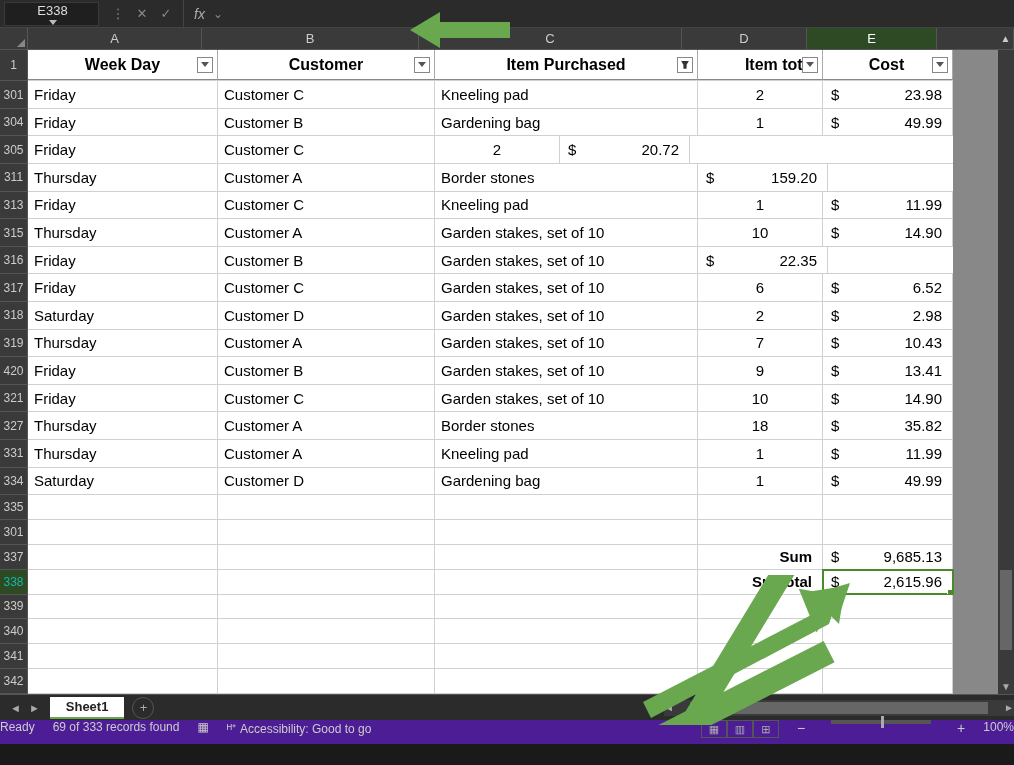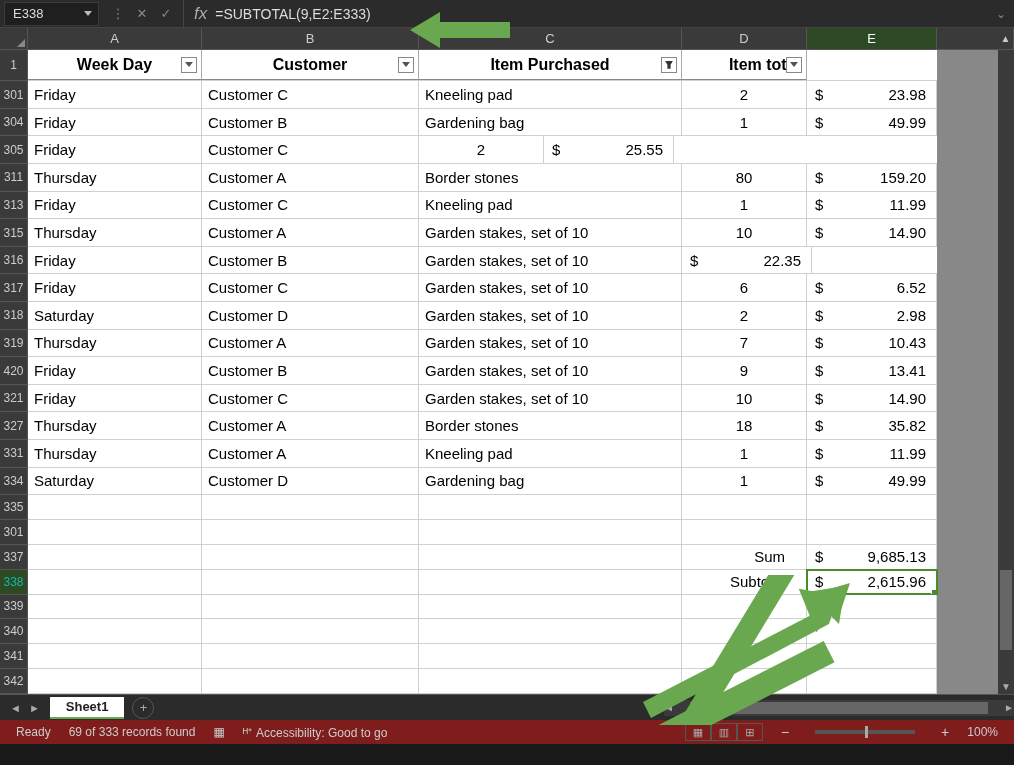--- a/index.html
+++ b/index.html
@@ -26,39 +26,40 @@
     height: 24px;
     background: #1f1f1f;
     color: #ddd;
     display: flex;
     align-items: center;
     justify-content: space-between;
     padding: 0 6px 0 8px;
     margin: 2px 2px 2px 4px;
     font-size: 13px;
     border: 1px solid #3a3a3a;
+    flex-direction: column;
   }
   .name-box-arrow {
     width: 0; height: 0;
     border-left: 4px solid transparent;
     border-right: 4px solid transparent;
     border-top: 5px solid #bbb;
   }
   .fb-icons {
     display: flex;
     align-items: center;
     gap: 10px;
     padding: 0 10px;
     color: #888;
     font-size: 13px;
     border-right: 1px solid #444;
     height: 100%;
   }
   .fb-icon { width: 14px; text-align: center; }
-  .fx-label { font-style: italic; color: #aaa; margin-left: 10px; font-size: 17px; }
+  .fx-label { font-style: italic; color: #aaa; margin-left: 10px; font-size: 14px; }
   .formula-input {
     flex: 1;
     color: #ddd;
     padding-left: 8px;
     font-size: 14px;
     font-family: "Segoe UI", Arial, sans-serif;
   }
   .formula-expand {
     color: #888;
     padding: 0 8px;
@@ -144,26 +145,26 @@
   .cell {
     border-right: 1px solid #d0d0d0;
     display: flex;
     align-items: center;
     padding: 0 6px;
     font-size: 15px;
     color: #000;
     overflow: hidden;
     white-space: nowrap;
   }
-  .cell.cA { width: 174px; }
+  .cell.cA { width: 190px; }
   .cell.cB { width: 217px; }
   .cell.cC { width: 263px; }
   .cell.cD { width: 125px; justify-content: center; }
   .cell.cE { width: 130px; justify-content: space-between; padding: 0 10px 0 8px; }
-  .cell.cD.right { justify-content: flex-end; padding-right: 21px; }
+  .cell.cD.right { justify-content: flex-end; padding-right: 10px; font-weight: bold; }
   
   .header-row .cell {
     font-weight: 700;
     justify-content: center;
     border-bottom: 1px solid #888;
     border-right: 1px solid #aaa;
     position: relative;
     font-size: 16px;
   }
   .filter-btn {
@@ -282,26 +283,26 @@
     background:#3a3a3a;
     display:flex; align-items:center;
   }
   .hscroll-thumb {
     flex:1; height:12px; background:#666; margin:0 16px;
   }
 
   
   .status-bar {
     height: 24px;
-    background: #7f1d1d;
-    display: flex;
-    align-items: center;
+    background: #4c1d95;
+    display: flex;
+    align-items: flex-start;
     color: #ccc;
     font-size: 12px;
-    padding: 0 16px;
+    padding: 0 0;
     gap: 18px;
   }
   .status-bar .spacer { flex:1; }
   .view-btns { display:flex; gap:0; }
   .view-btn {
     width: 26px; height: 18px;
     border: 1px solid #555;
     display:flex; align-items:center; justify-content:center;
     font-size:11px; color:#aaa;
   }
@@ -327,21 +328,20 @@
   <div class="name-box">
     <span>E338</span>
     <span class="name-box-arrow"></span>
   </div>
   <div class="fb-icons">
     <span class="fb-icon">⋮</span>
     <span class="fb-icon">✕</span>
     <span class="fb-icon">✓</span>
   </div>
   <span class="fx-label">fx</span>
-  <div class="formula-input">=SUBTOTAL(9,E2:E333)</div>
   <div class="formula-expand">⌄</div>
 </div>
 
 <div class="col-headers">
   <div class="corner-box">
       <div class="corner-tri"></div>
     </div>
   <div class="col-h col-A">A</div>
   <div class="col-h col-B">B</div>
   <div class="col-h col-C">C</div>
@@ -395,20 +395,26 @@
         <div class="cell cC" style="justify-content: center;">
           <span>Item Purchased</span>
           <div class="filter-btn active"></div>
         </div>
         <div class="cell cD" style="justify-content: flex-end;">
           <span>Item total</span>
           <div class="filter-btn">
             <div class="tri"></div>
           </div>
         </div>
+        <div class="cell cE" style="justify-content: center;">
+          <span>Cost</span>
+          <div class="filter-btn">
+            <div class="tri"></div>
+          </div>
+        </div>
       </div>
       <div class="grid-row">
         <div class="cell cA">Friday</div>
         <div class="cell cB">Customer C</div>
         <div class="cell cC">Kneeling pad</div>
         <div class="cell cD">2</div>
         <div class="cell cE">
           <span>$</span>
           <span>23.98</span>
         </div>
@@ -422,28 +428,27 @@
           <span>$</span>
           <span>49.99</span>
         </div>
       </div>
       <div class="grid-row">
         <div class="cell cA">Friday</div>
         <div class="cell cB">Customer C</div>
         <div class="cell cD">2</div>
         <div class="cell cE">
           <span>$</span>
-          <span>25.55</span>
+          <span>20.72</span>
         </div>
       </div>
       <div class="grid-row">
         <div class="cell cA">Thursday</div>
         <div class="cell cB">Customer A</div>
         <div class="cell cC">Border stones</div>
-        <div class="cell cD">80</div>
         <div class="cell cE">
           <span>$</span>
           <span>159.20</span>
         </div>
       </div>
       <div class="grid-row">
         <div class="cell cA">Friday</div>
         <div class="cell cB">Customer C</div>
         <div class="cell cC">Kneeling pad</div>
         <div class="cell cD">1</div>

